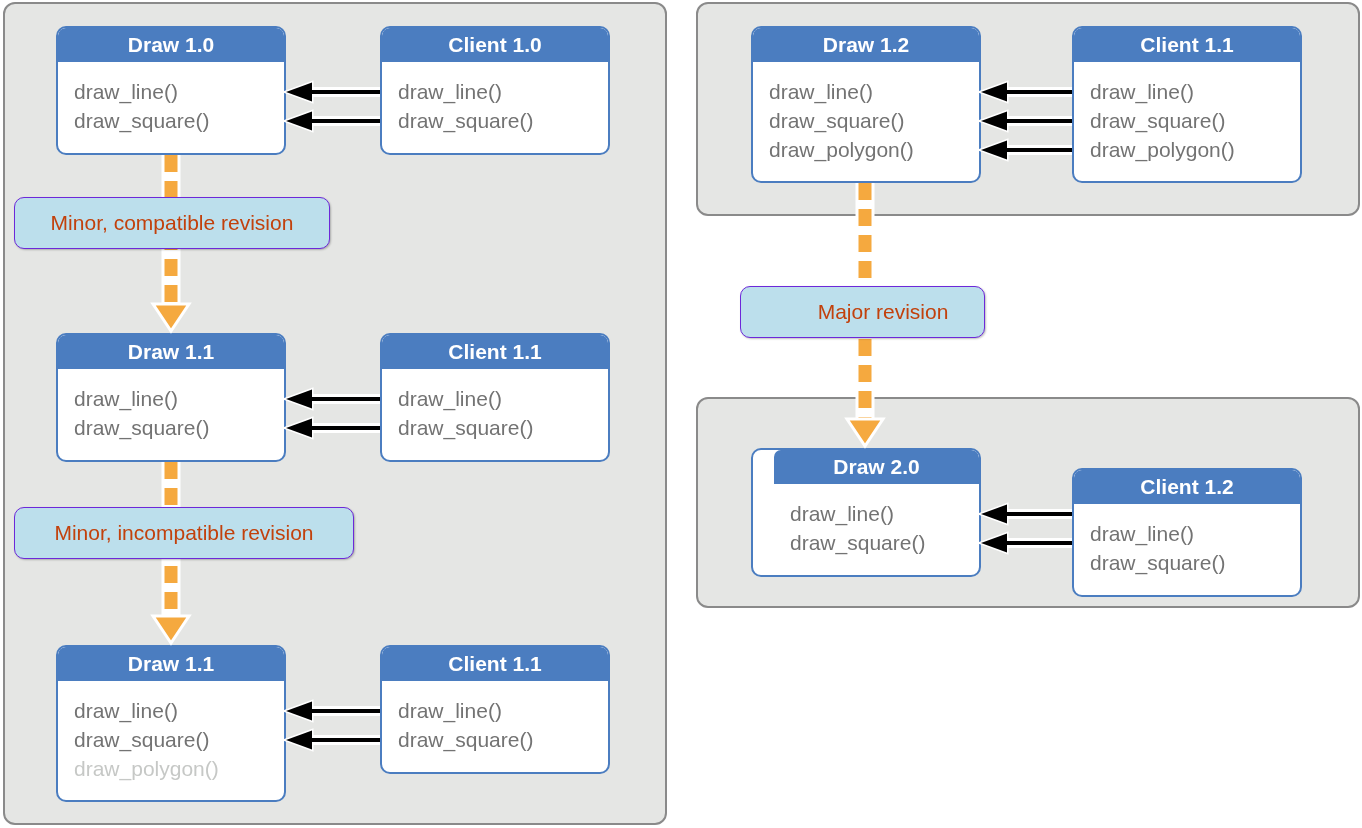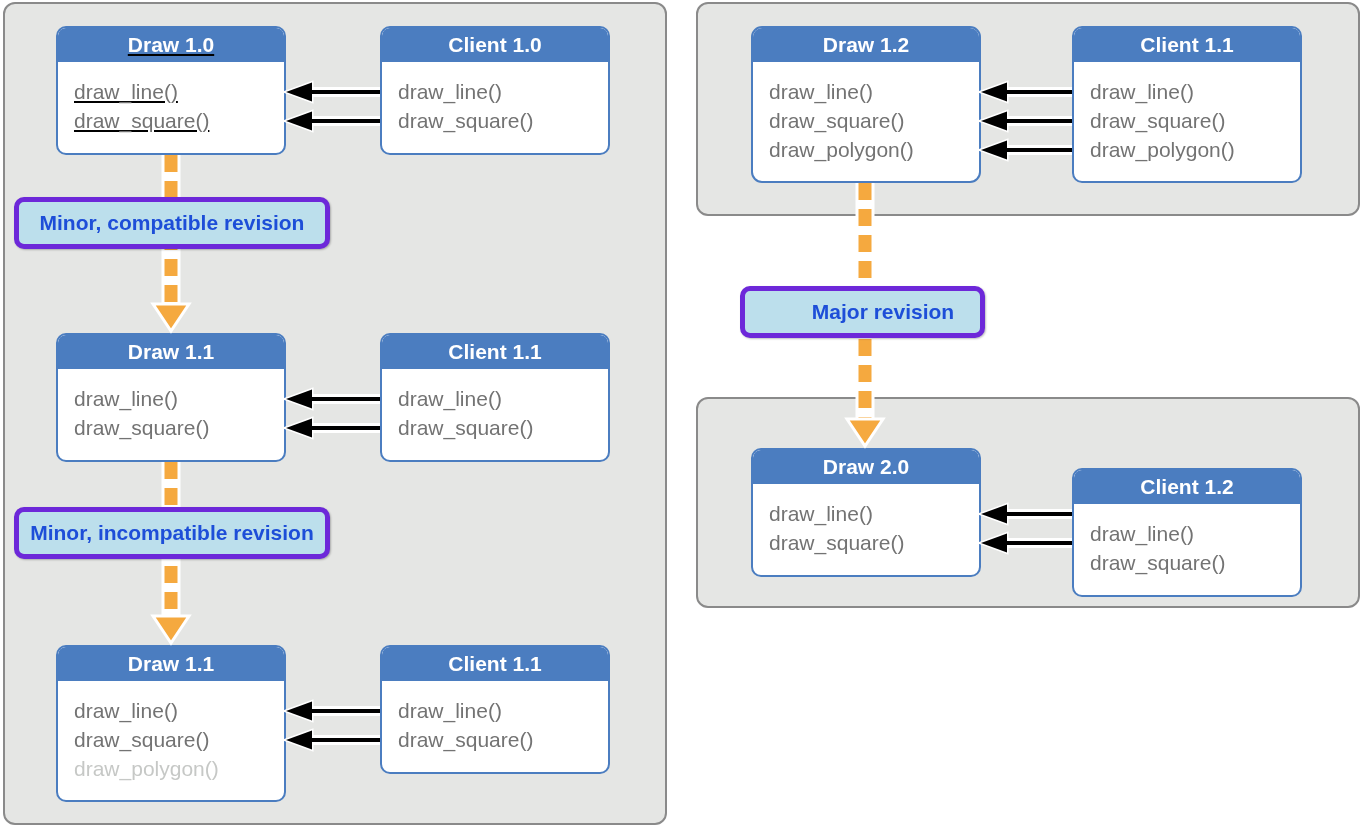--- a/index.html
+++ b/index.html
@@ -44,47 +44,46 @@
     line-height:29px;
     color:#737373;
     white-space:nowrap;
   }
   .method.ghost{
     color:#c6c8c6;
   }
   .rev-label{
     position:absolute;
     background:#bcdfec;
-    border:5px solid #6d28d9;
+    border:1px solid #6d28d9;
     border-radius:10px;
     box-sizing:border-box;
     font-size:21px;
-    color:#1d4ed8;
+    color:#c2410c;
     display:flex;
     align-items:center;
     justify-content:center;
     z-index:30;
     box-shadow:1px 1px 2px rgba(0,0,0,0.25);
-    font-weight:bold;
   }
   #arrow-layer{
     position:absolute;
     left:0;top:0;
     z-index:20;
     pointer-events:none;
   }
 </style>
 </head>
 <body>
 
 <div class="panel" style="left:3px;top:2px;width:664px;height:823px;"></div>
 <div class="panel" style="left:696px;top:2px;width:664px;height:214px;"></div>
 <div class="panel" style="left:696px;top:397px;width:664px;height:211px;"></div>
 
-<div class="vbox" style="left:56px;top:26px;height:129px;text-decoration:underline;">
+<div class="vbox" style="left:56px;top:26px;height:129px;">
   <div class="vbox-header">Draw 1.0</div>
   <div class="vbox-body">
     <div class="method">draw_line()</div>
     <div class="method">draw_square()</div>
   </div>
 </div>
 <div class="vbox" style="left:380px;top:26px;height:129px;">
   <div class="vbox-header">Client 1.0</div>
   <div class="vbox-body">
     <div class="method">draw_line()</div>
@@ -116,38 +115,38 @@
   </div>
 </div>
 <div class="vbox" style="left:380px;top:645px;height:129px;">
   <div class="vbox-header">Client 1.1</div>
   <div class="vbox-body">
     <div class="method">draw_line()</div>
     <div class="method">draw_square()</div>
   </div>
 </div>
 
-<div class="vbox" style="left:751px;top:26px;height:157px;border-radius:11px;">
+<div class="vbox" style="left:751px;top:26px;height:157px;">
   <div class="vbox-header">Draw 1.2</div>
   <div class="vbox-body">
     <div class="method">draw_line()</div>
     <div class="method">draw_square()</div>
     <div class="method">draw_polygon()</div>
   </div>
 </div>
 <div class="vbox" style="left:1072px;top:26px;height:157px;">
   <div class="vbox-header">Client 1.1</div>
   <div class="vbox-body">
     <div class="method">draw_line()</div>
     <div class="method">draw_square()</div>
     <div class="method">draw_polygon()</div>
   </div>
 </div>
 
-<div class="vbox" style="left:751px;top:448px;height:129px;">
+<div class="vbox" style="left:751px;top:448px;height:129px;padding-left:21px;">
   <div class="vbox-header">Draw 2.0</div>
   <div class="vbox-body">
     <div class="method">draw_line()</div>
     <div class="method">draw_square()</div>
   </div>
 </div>
 <div class="vbox" style="left:1072px;top:448px;height:129px;margin-top:20px;">
   <div class="vbox-header">Client 1.2</div>
   <div class="vbox-body">
     <div class="method">draw_line()</div>
@@ -241,14 +240,14 @@
   </g>
 
   <g>
     <line x1="865" y1="183" x2="865" y2="422" stroke="#ffffff" stroke-width="19"></line>
     <line x1="865" y1="183" x2="865" y2="422" stroke="#f5a93f" stroke-width="13" stroke-dasharray="17 9"></line>
     <polygon points="847,419 883,419 865,446" fill="#f5a93f" stroke="#ffffff" stroke-width="3"></polygon>
   </g>
 </svg>
 
 <div class="rev-label" style="left:14px;top:197px;width:316px;height:52px;">Minor, compatible revision</div>
-<div class="rev-label" style="left:14px;top:507px;width:316px;height:52px;">Minor, incompatible revision</div>
+<div class="rev-label" style="left:14px;top:507px;width:340px;height:52px;">Minor, incompatible revision</div>
 <div class="rev-label" style="left:740px;top:286px;width:245px;height:52px;padding-left:41px;">Major revision</div>
 
 </body></html>

